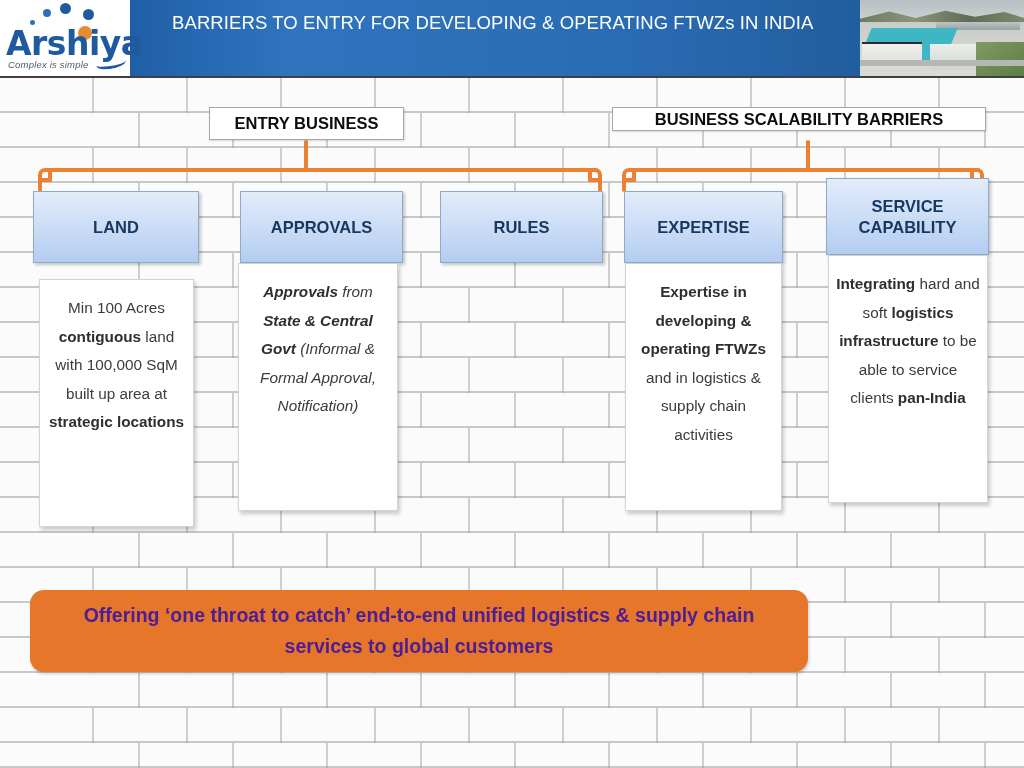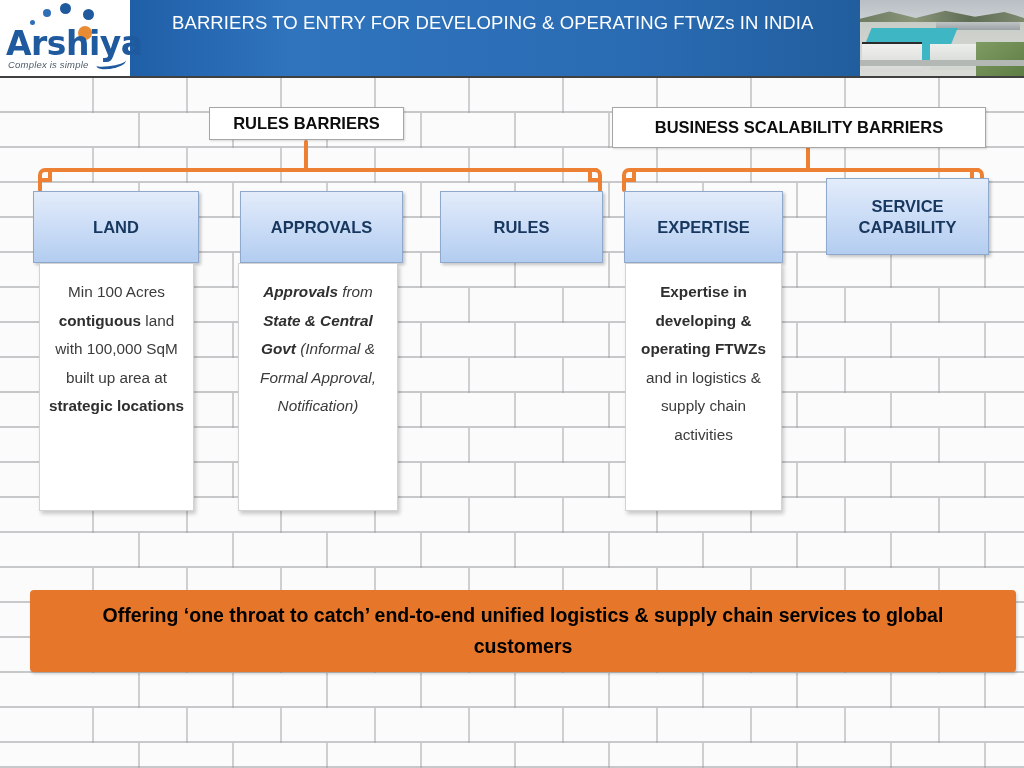--- a/index.html
+++ b/index.html
@@ -179,21 +179,21 @@
     color: #0d0d0d;
     font-weight: 700;
     font-size: 16.5px;
     display: flex;
     align-items: center;
     justify-content: center;
     z-index: 20;
     box-shadow: 1px 1px 2px rgba(0,0,0,0.14);
   }
   #group-entry  { left: 209px; top: 107px; width: 195px; height: 33px; }
-  #group-scale  { left: 612px; top: 107px; width: 374px; height: 41px; }
+  #group-scale  { left: 612px; top: 107px; width: 374px; height: 24px; }
 
   
   .bracket { position: absolute; z-index: 15; }
   .bracket .stem {
     position: absolute;
     width: 4px;
     background: #ee8033;
     border-radius: 2px;
   }
   .bracket .rail {
@@ -246,24 +246,24 @@
     font-size: 15.3px;
     line-height: 28.5px;
     padding: 14px 6px 10px 6px;
   }
   .col-body b { color: #2f2f2f; font-weight: 700; }
 
   
   #footer-banner {
     position: absolute;
     left: 30px; top: 590px;
-    width: 986px; height: 82px;
+    width: 778px; height: 82px;
     background: #e5762a;
-    border-radius: 4px;
-    color: #000000;
+    border-radius: 14px;
+    color: #4c1d95;
     font-weight: 700;
     font-size: 19.5px;
     line-height: 31px;
     display: flex;
     align-items: center;
     justify-content: center;
     text-align: center;
     padding: 0 22px;
     z-index: 30;
     box-shadow: 1px 2px 3px rgba(0,0,0,0.18);
@@ -319,21 +319,21 @@
     <span class="logo-dot" style="left:43px;top:9px;width:8px;height:8px;background:#2f6fb5;"></span>
     <span class="logo-dot" style="left:60px;top:3px;width:11px;height:11px;background:#1f5a9e;"></span>
     <span class="logo-dot" style="left:83px;top:9px;width:11px;height:11px;background:#1f5a9e;"></span>
     <span class="logo-dot" style="left:78px;top:26px;width:14px;height:14px;background:#e98b33;"></span>
     <div id="logo-text">Arshiya</div>
     <div id="logo-tag">Complex is simple</div>
     <div id="logo-swoosh"></div>
   </div>
 </div>
 
-<div class="group-label" id="group-entry">RULES BARRIERS</div>
+<div class="group-label" id="group-entry">ENTRY BUSINESS</div>
 
 <div class="group-label" id="group-scale">BUSINESS SCALABILITY BARRIERS</div>
 
 <div class="bracket" style="left:0;top:140px;width:1024px;height:52px;">
   <div class="stem" style="left:304px;top:0;height:30px;"></div>
   <div class="rail" style="left:48px;top:28px;width:550px;"></div>
   <div class="corner corner-l" style="left:38px;top:28px;"></div>
   <div class="corner corner-r" style="left:588px;top:28px;"></div>
   <div class="leg" style="left:38px;top:40px;height:12px;"></div>
   <div class="leg" style="left:598px;top:40px;height:12px;"></div>
@@ -343,34 +343,35 @@
   <div class="stem" style="left:806px;top:0;height:30px;"></div>
   <div class="rail" style="left:632px;top:28px;width:348px;"></div>
   <div class="corner corner-l" style="left:622px;top:28px;"></div>
   <div class="corner corner-r" style="left:970px;top:28px;"></div>
   <div class="leg" style="left:622px;top:40px;height:12px;"></div>
   <div class="leg" style="left:980px;top:40px;height:12px;"></div>
 </div>
 
 <div class="col" style="left:33px;top:191px;width:166px;height:320px;">
   <div class="col-head">LAND</div>
-  <div class="col-body" style="left:6px;width:155px;height:248px;">Min 100 Acres <b>contiguous</b> land with 100,000 SqM built up area at <b>strategic locations</b></div>
+  <div class="col-body" style="left:6px;width:155px;height:248px;margin-top:16px;">Min 100 Acres <b>contiguous</b> land with 100,000 SqM built up area at <b>strategic locations</b></div>
 </div>
 
 <div class="col" style="left:240px;top:191px;width:163px;height:320px;">
   <div class="col-head">APPROVALS</div>
   <div class="col-body" style="left:-2px;width:160px;height:248px;font-style:italic;"><b>Approvals</b> from <b>State &amp; Central Govt</b> (Informal &amp; Formal Approval, Notification)</div>
 </div>
 
 <div class="col" style="left:440px;top:191px;width:163px;height:320px;">
   <div class="col-head">RULES</div>
 </div>
 
 <div class="col" style="left:624px;top:191px;width:159px;height:320px;">
   <div class="col-head">EXPERTISE</div>
   <div class="col-body" style="left:1px;width:157px;height:248px;"><b>Expertise in developing &amp; operating FTWZs</b> and in logistics &amp; supply chain activities</div>
 </div>
 
 <div class="col" style="left:826px;top:178px;width:163px;height:325px;text-decoration:underline;">
   <div class="col-head" style="height:77px;">SERVICE CAPABILITY</div>
+  <div class="col-body" style="left:2px;top:77px;width:160px;height:248px;"><b>Integrating</b> hard and soft <b>logistics infrastructure</b> to be able to service clients <b>pan-India</b></div>
 </div>
 
 <div id="footer-banner">Offering ‘one throat to catch’ end-to-end unified logistics &amp; supply chain services to global customers</div>
 
 </body></html>

